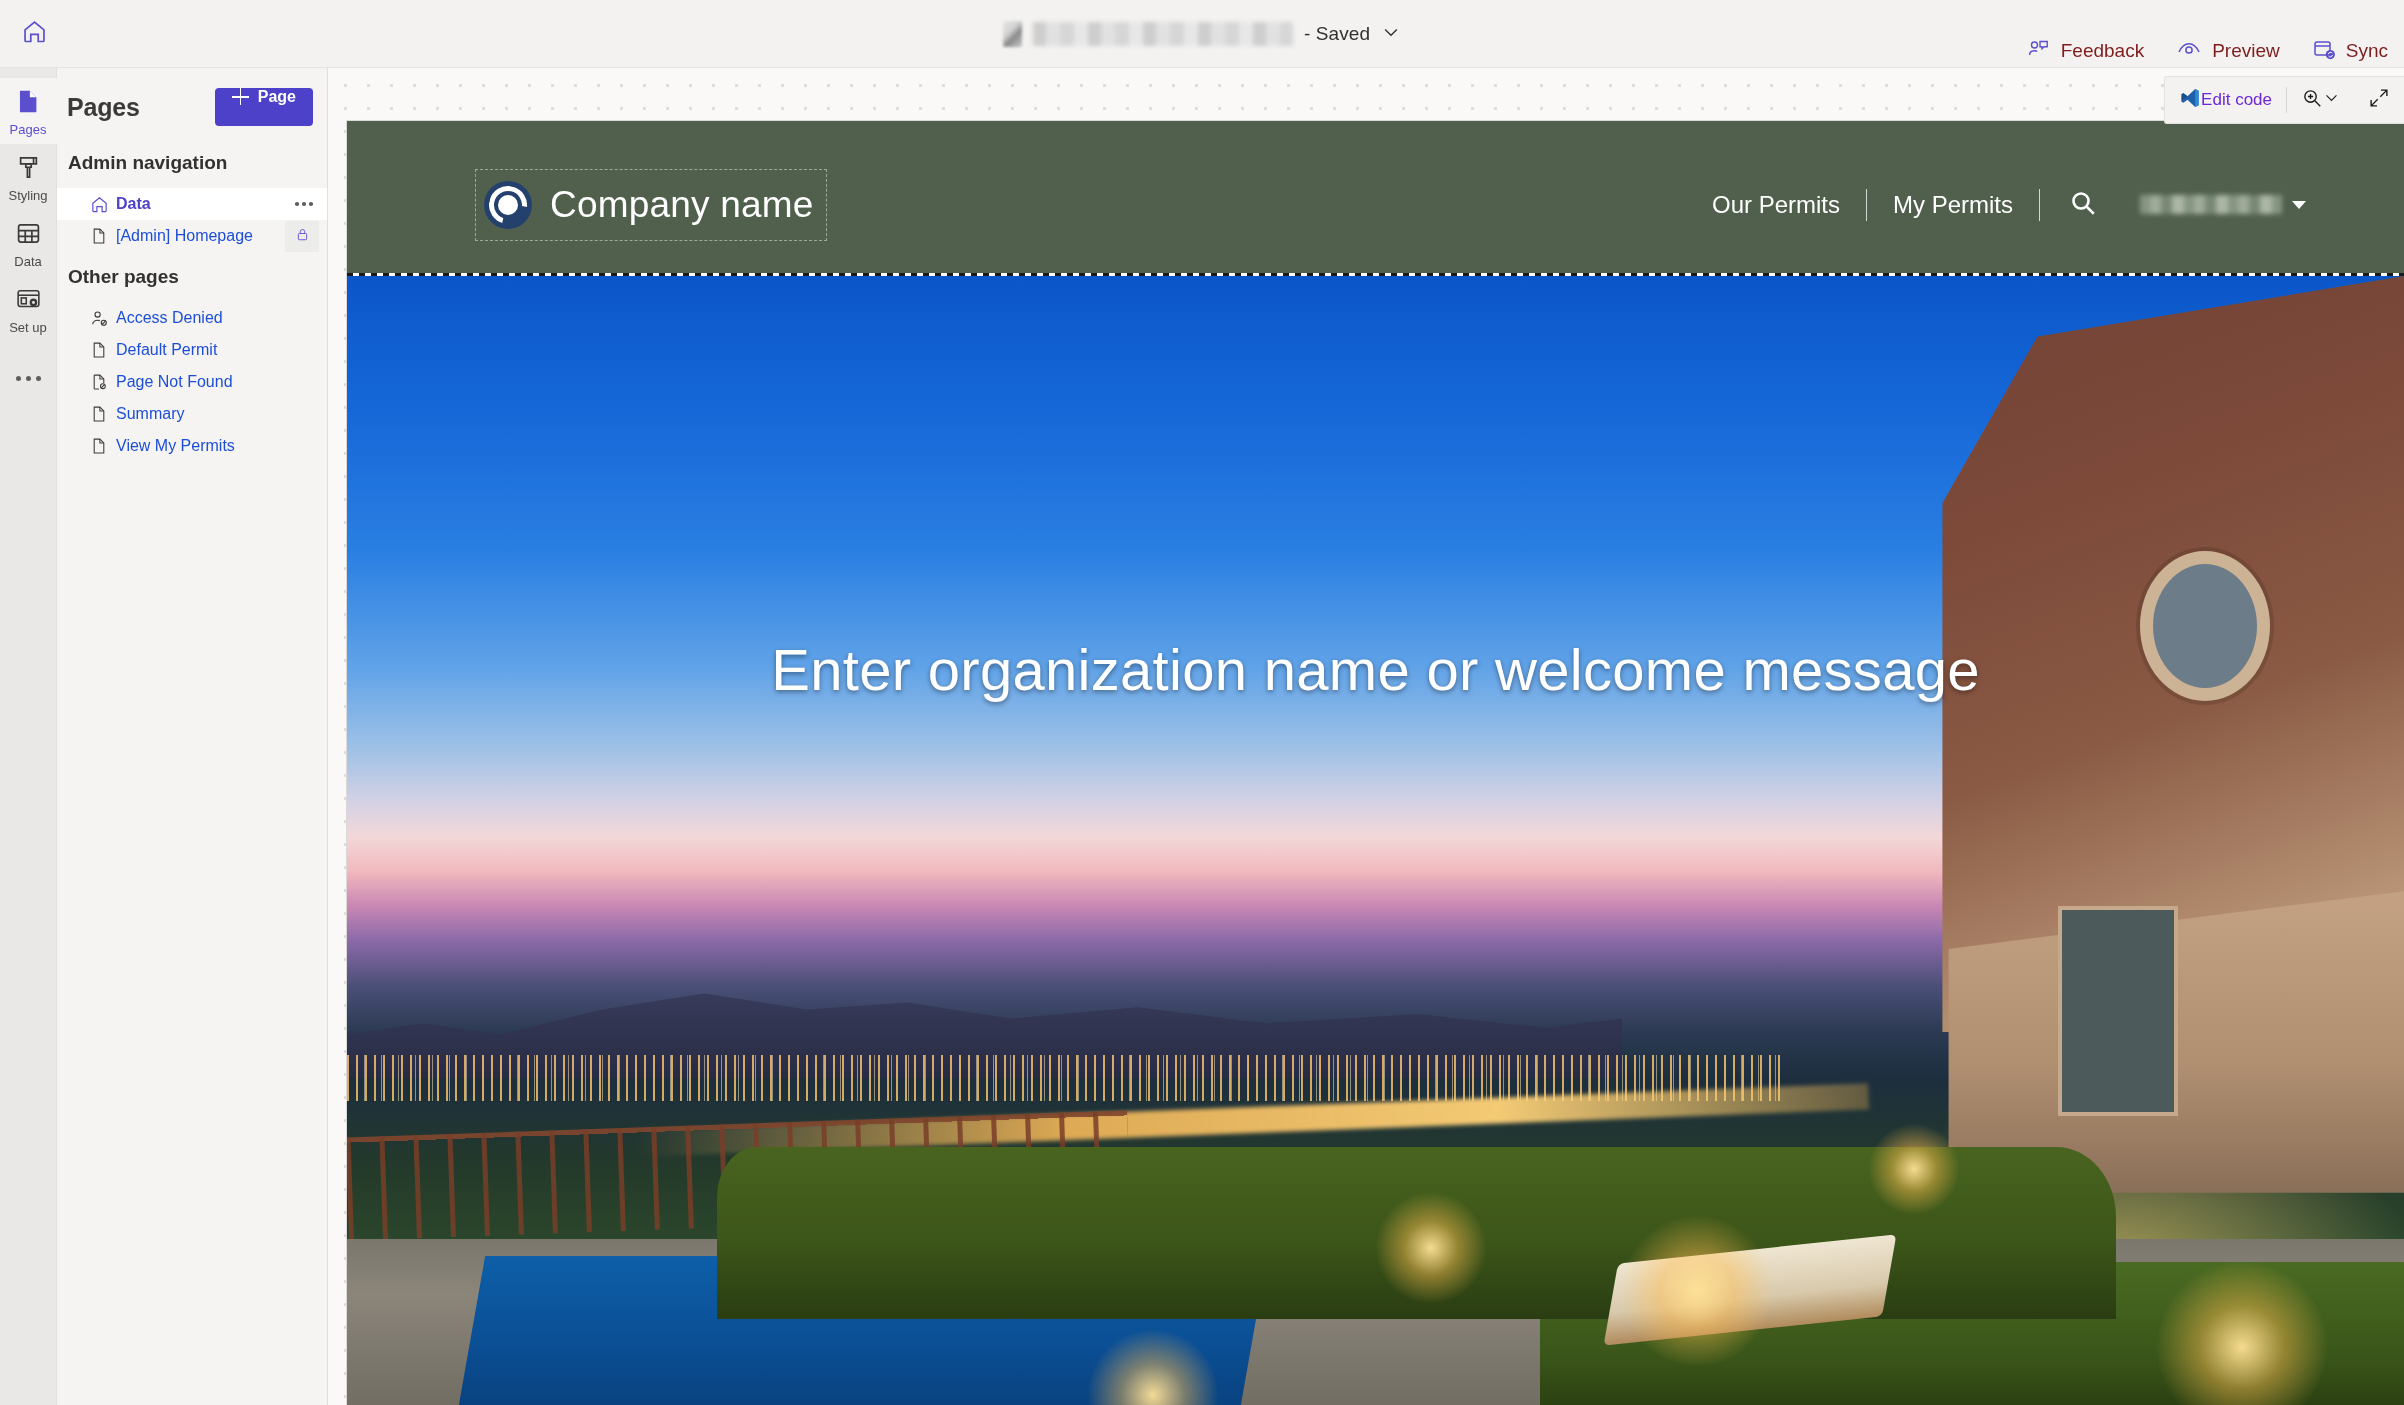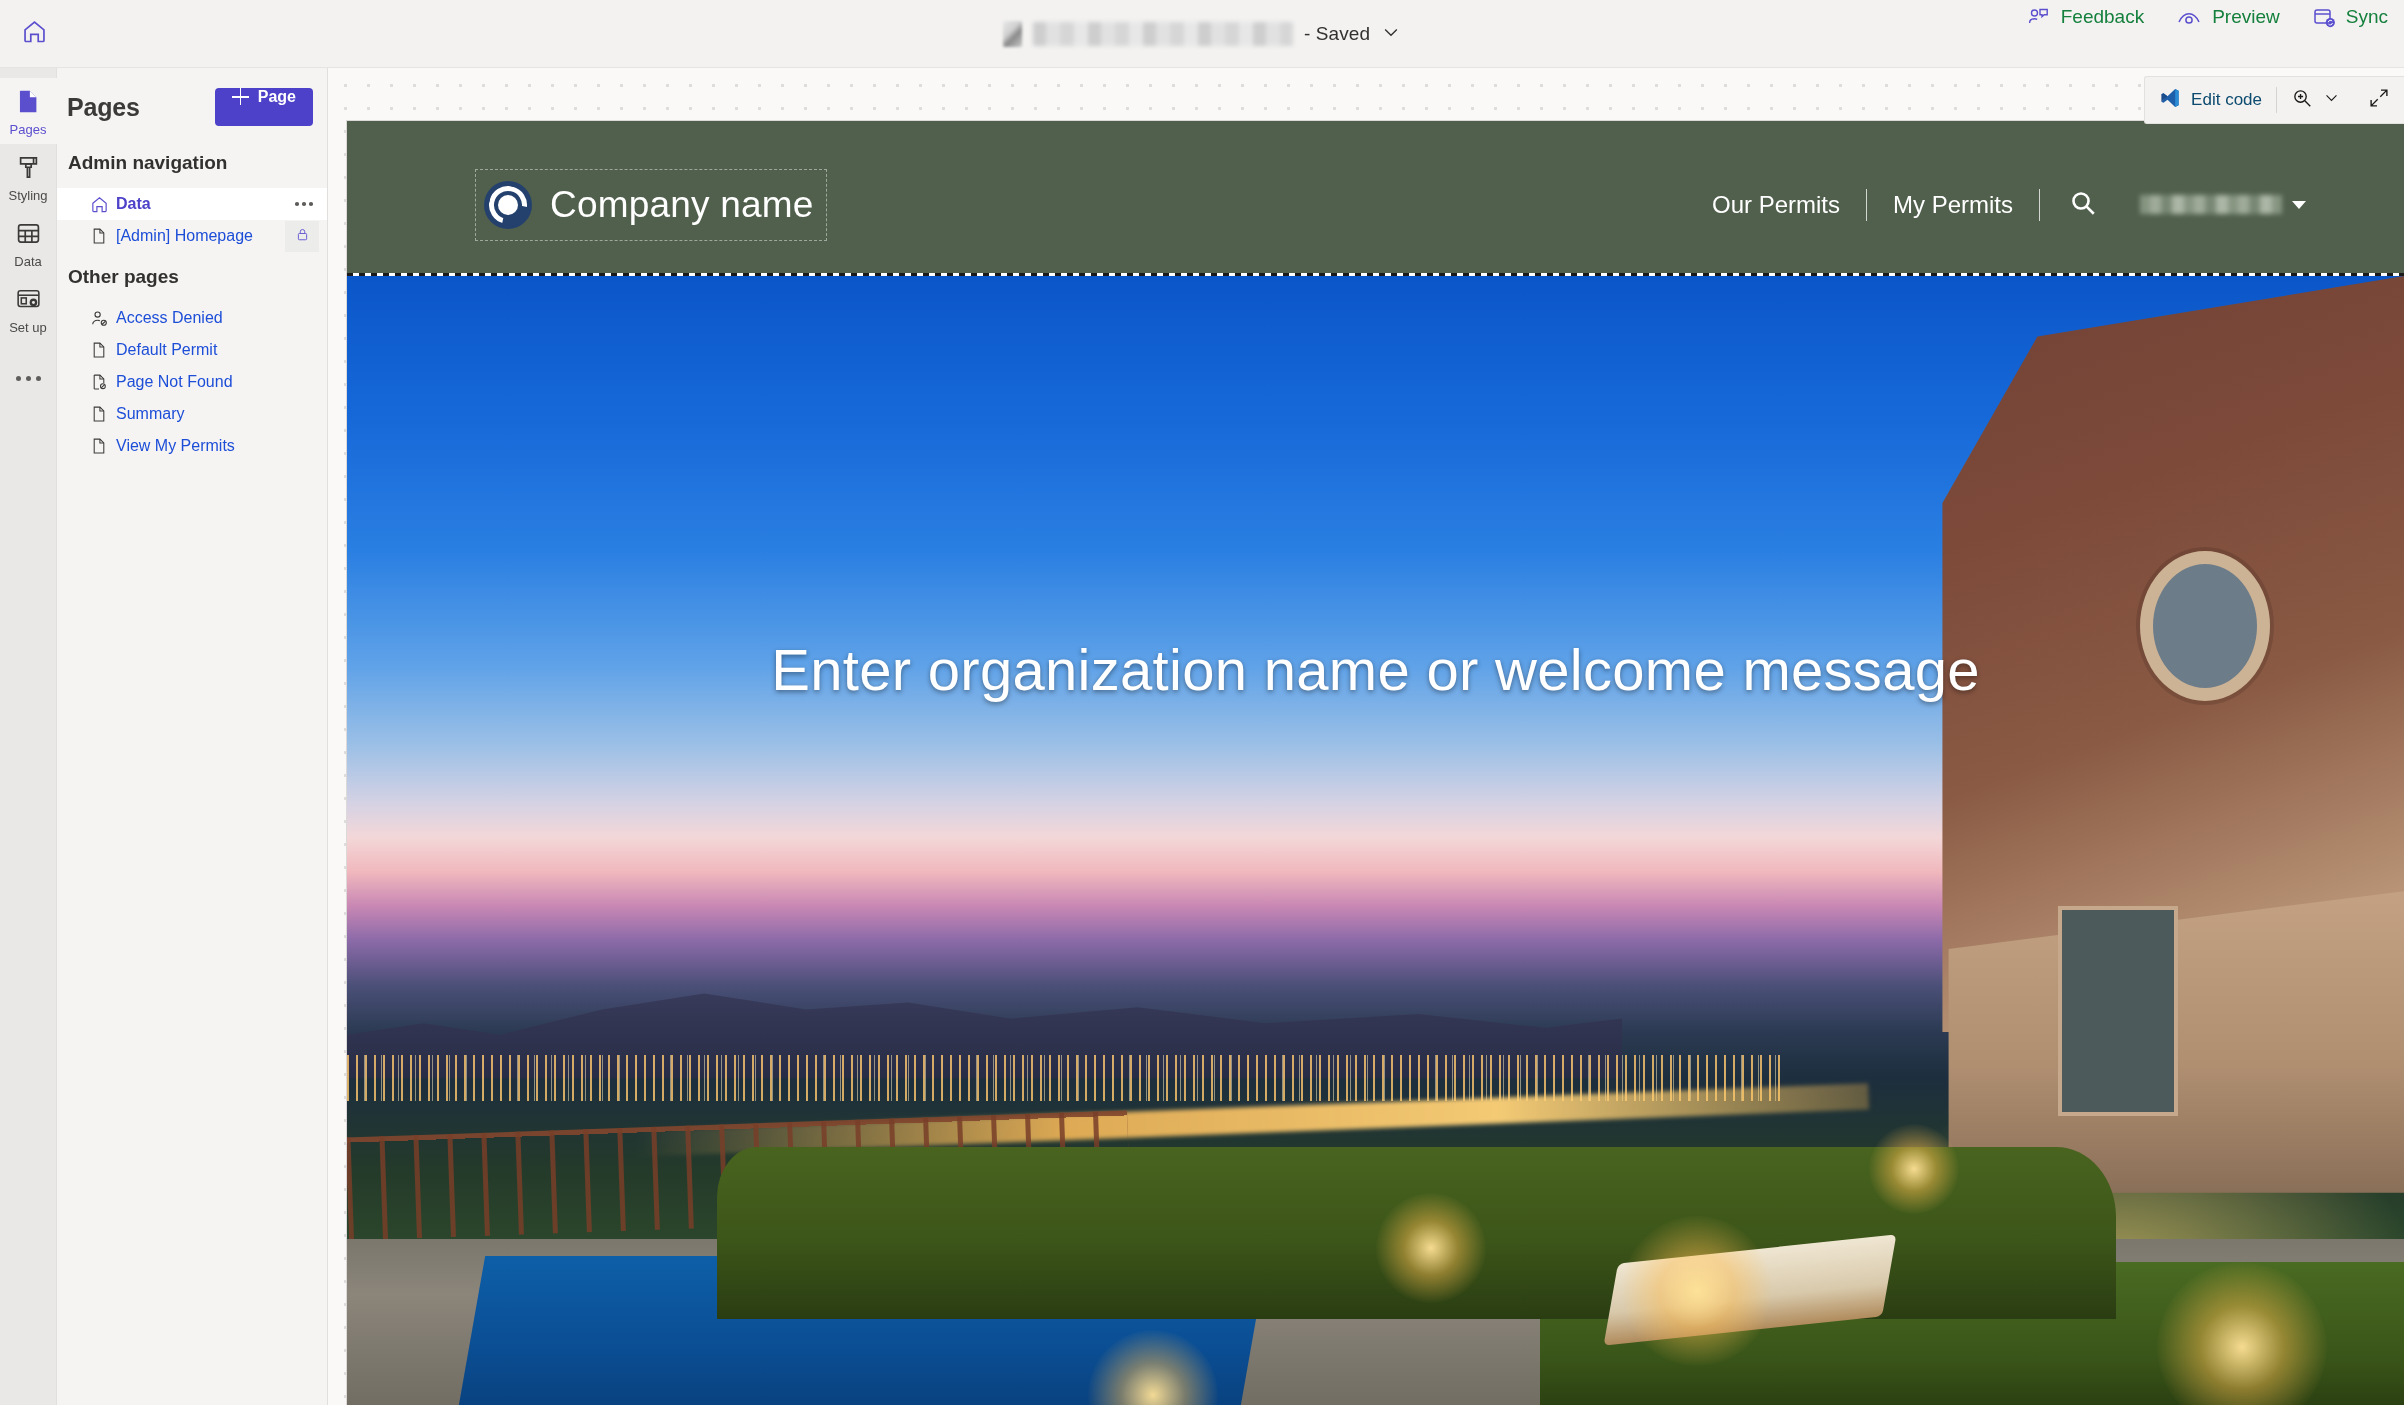--- a/index.html
+++ b/index.html
@@ -49,23 +49,23 @@
     filter: blur(1.6px);
     border-radius: 2px;
   }
   .blur-name { width: 260px; height: 24px; }
   .title-saved { font-size: 19px; color: #323130; letter-spacing: .1px; }
   .topbar-right {
     margin-left: auto; display: flex; align-items: center;
     height: 68px; padding-right: 0px;
   }
   .tb-btn {
-    display: flex; align-items: flex-start; gap: 10px;
+    display: flex; align-items: flex-end; gap: 10px;
     height: 56px; padding: 0 16px;
-    font-size: 19px; color: #15803d; cursor: pointer; white-space: nowrap;
+    font-size: 19px; color: #7f1d1d; cursor: pointer; white-space: nowrap;
   }
   .tb-btn svg { display: block; }
 
   
   .body-row { flex: 1; display: flex; min-height: 0; }
 
   
   .rail {
     width: 57px; min-width: 57px;
     background: #e9e8e7;
@@ -152,22 +152,22 @@
   .canvas-toolbar {
     position: absolute; top: 8px; right: 0px;
     height: 48px; display: flex; align-items: center;
     background: #f3f2f1;
     border: 1px solid #e3e1df;
     border-right: none;
     border-radius: 3px 0 0 3px;
     z-index: 5;
   }
   .ct-btn {
-    display: flex; align-items: center; gap: 10px;
-    height: 46px; padding: 0 14px; font-size: 17px; color: #0c4a6e; cursor: pointer;
+    display: flex; align-items: center; 
+    height: 46px; padding: 0 14px; font-size: 17px; color: #6d28d9; cursor: pointer;
   }
   .ct-sep { width: 1px; height: 26px; background: #d6d4d2; }
 
   .site-frame {
     position: absolute; left: 18px; right: 0px; top: 52px; bottom: 0;
     background: #fff;
     border-left: 1px solid #dcdad8;
     border-top: 1px solid #dcdad8;
     overflow: hidden;
   }

